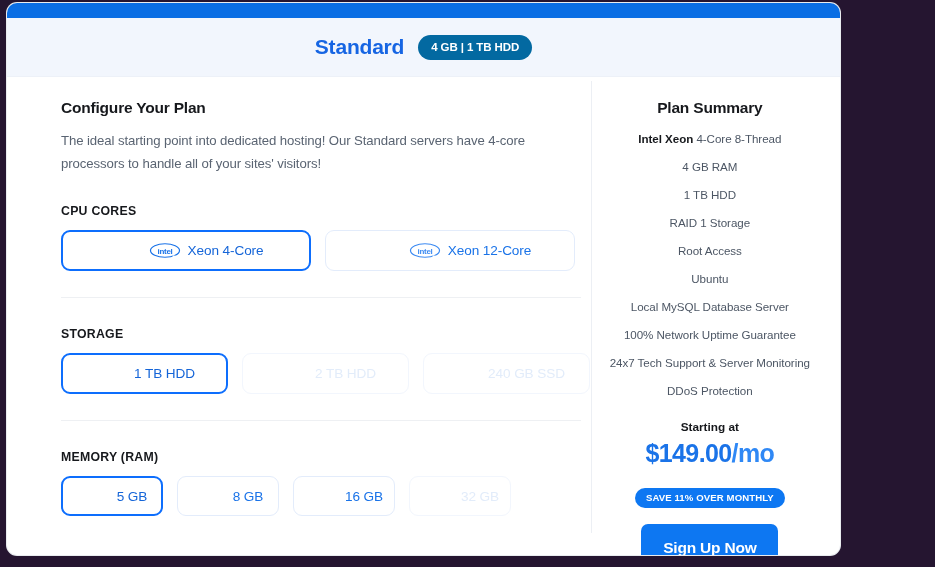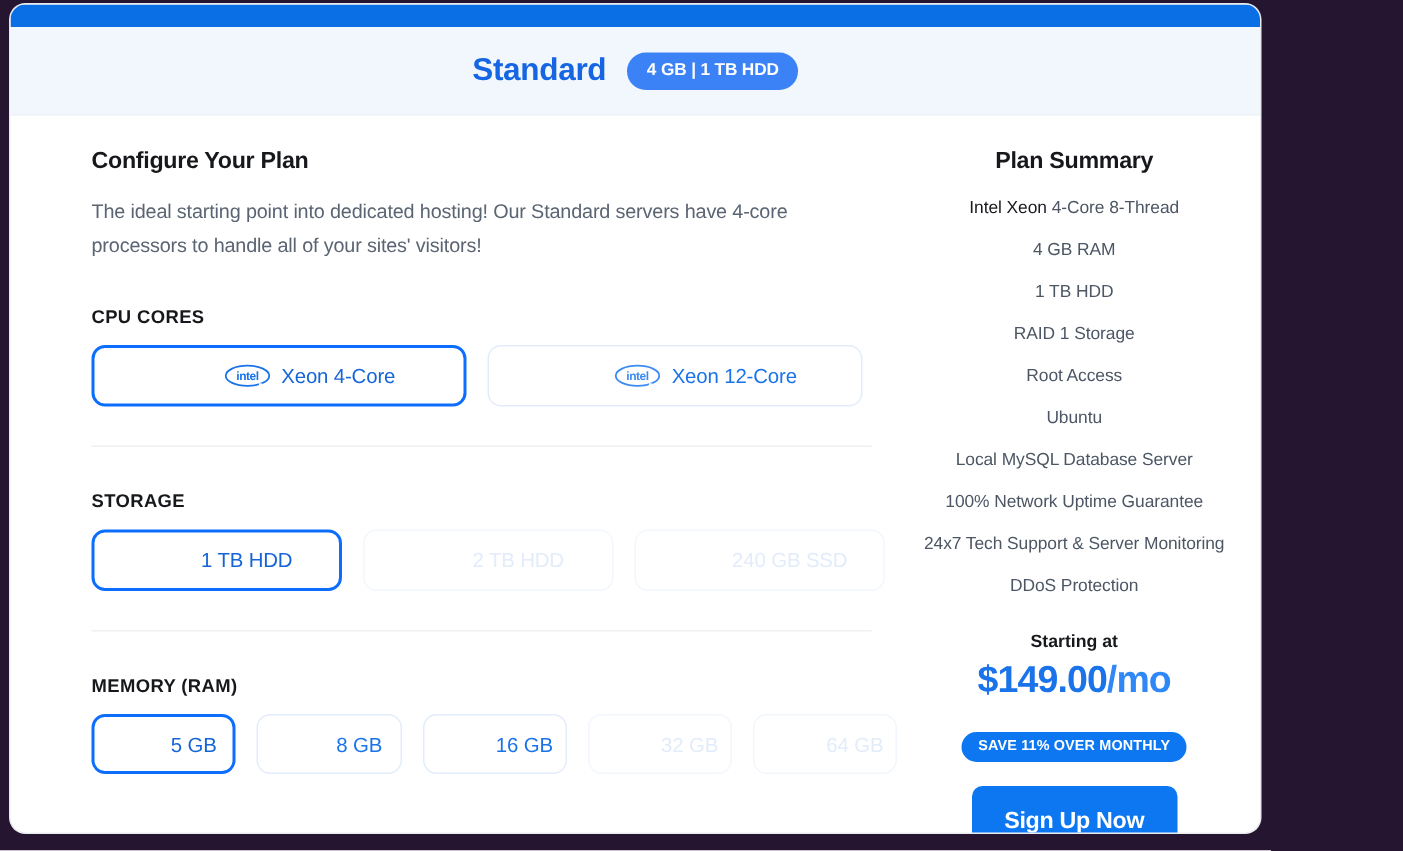--- a/index.html
+++ b/index.html
@@ -54,21 +54,21 @@
   }
 
   .plan-title {
     font-size: 21px;
     font-weight: bold;
     color: #1665e3;
     letter-spacing: -0.2px;
   }
 
   .plan-badge {
-    background: #3b82f6;
+    background: #0369a1;
     color: #ffffff;
     font-size: 11.5px;
     font-weight: bold;
     padding: 6px 13px 7px;
     border-radius: 20px;
     letter-spacing: -0.1px;
     white-space: nowrap;
   }
 
   
@@ -178,21 +178,21 @@
   }
 
   .spec {
     font-size: 11.6px;
     color: #4c5664;
     margin-top: 15px;
     letter-spacing: -0.05px;
     white-space: nowrap;
   }
   .spec:first-of-type { margin-top: 26px; }
-  .spec b { color: #16181c; font-weight: normal; }
+  .spec b { color: #16181c; font-weight: bold; }
 
   .starting-at {
     font-size: 11.8px;
     font-weight: bold;
     color: #16181c;
     margin-top: 23px;
   }
 
   .price {
     font-size: 25px;
@@ -291,21 +291,20 @@
       </div>
 
       <div class="divider-h"></div>
 
       <div class="field-label">MEMORY (RAM)</div>
       <div class="opt-row">
         <div class="opt opt-ram selected">5 GB</div>
         <div class="opt opt-ram">8 GB</div>
         <div class="opt opt-ram">16 GB</div>
         <div class="opt opt-ram disabled">32 GB</div>
-        <div class="opt opt-ram disabled">64 GB</div>
       </div>
 
     </div>
 
     <div class="divider-v"></div>
 
     <div class="right-col">
       <div class="summary-title">Plan Summary</div>
 
       <div class="spec"><b>Intel Xeon</b><span> 4-Core 8-Thread</span></div>

